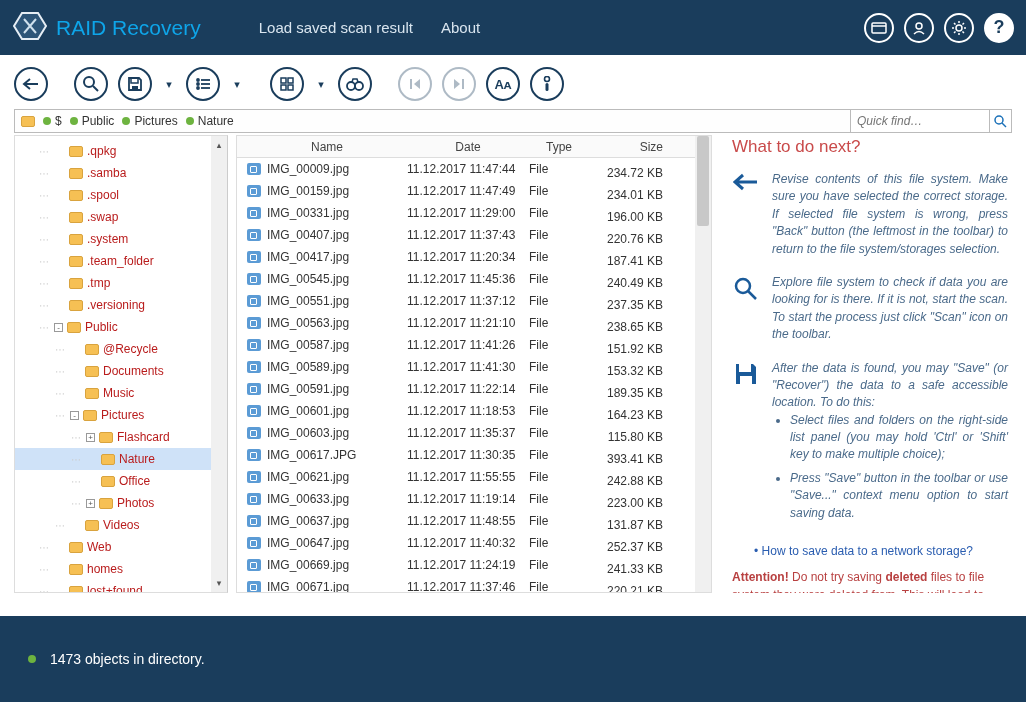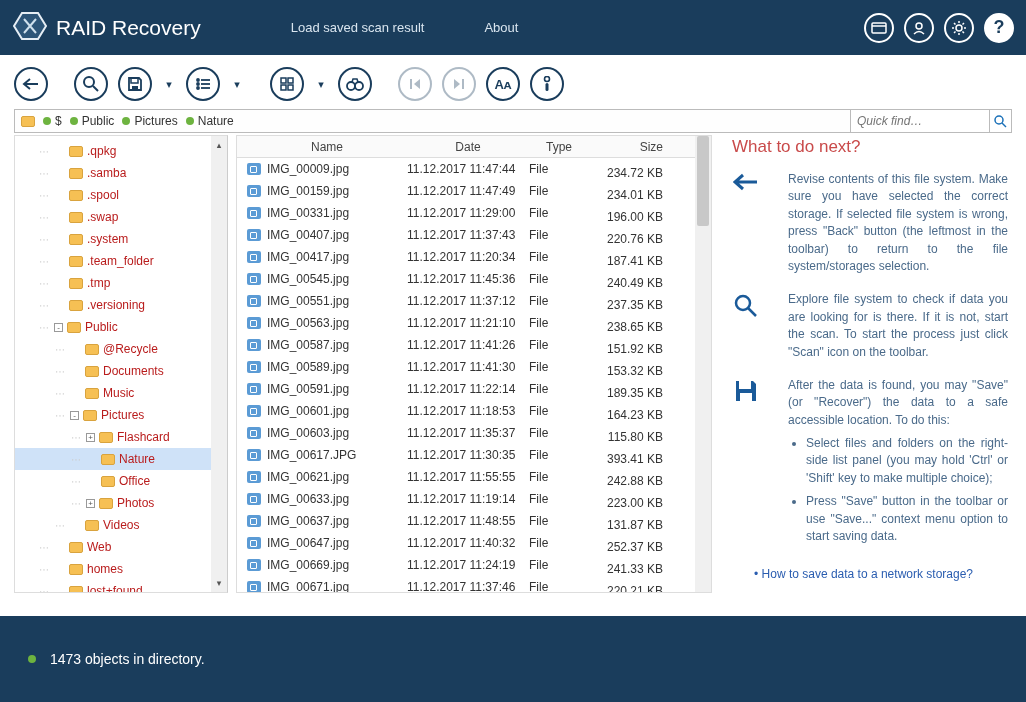--- a/index.html
+++ b/index.html
@@ -2,23 +2,23 @@
 <html><head>
 <meta charset="utf-8">
 <style>
 * { box-sizing: border-box; margin: 0; padding: 0; }
 body { font-family: Tahoma, Arial, sans-serif; font-size: 12px; color: #333; background: #fff; width: 1026px; height: 702px; overflow: hidden; position: relative; }
 
 
 .titlebar { background: #1a3d5c; height: 55px; display: flex; align-items: center; padding: 0 12px; color: #fff; }
 .logo-group { display: flex; align-items: center; gap: 8px; }
 .logo-icon { width: 36px; height: 30px; }
-.app-title { font-size: 21px; color: #ffffff; }
+.app-title { font-size: 21px; color: #0ea5e9; }
 .top-menu { display: flex; gap: 28px; margin-left: 58px; }
-.top-menu span { font-size: 13px; color: #d9e5ef; cursor: pointer; margin-left: 32px; }
+.top-menu span { font-size: 15px; color: #d9e5ef; cursor: pointer; }
 .title-right { margin-left: auto; display: flex; gap: 10px; }
 .circ-btn { width: 30px; height: 30px; border: 2px solid #fff; border-radius: 50%; display: flex; align-items: center; justify-content: center; cursor: pointer; background: transparent; color: #fff; }
 .circ-btn.solid { background: #fff; color: #1a3d5c; border-color: #fff; font-weight: bold; font-size: 18px; }
 
 
 .toolbar-wrap { padding: 12px 14px 8px; background: #fff; }
 .toolbar { display: flex; gap: 10px; align-items: center; }
 .tbtn { width: 34px; height: 34px; border: 2px solid #1a3d5c; border-radius: 50%; background: #fff; display: flex; align-items: center; justify-content: center; cursor: pointer; color: #1a3d5c; font-size: 15px; }
 .tbtn.muted { opacity: 0.35; }
 .tbtn-drop { width: 14px; color: #1a3d5c; font-size: 11px; cursor: pointer; display:flex; align-items:center; justify-content:center; }
@@ -59,24 +59,24 @@
 .file-icon::after{content:'';position:absolute;left:3px;top:3px;width:5px;height:5px;border:1px solid #fff;border-radius:1px;}
 .file-name { width: 140px; font-size: 12px; }
 .file-date { width: 122px; font-size: 12px; }
 .file-type { width: 60px; font-size: 12px; }
 .file-size { width: 80px; text-align: right; font-size: 12px; padding-right: 6px; margin-top: 7px; }
 .center-scroll { width: 16px; background: #f0f0f0; position:absolute; right:0; top:0; bottom:0; }
 .center-scroll::before{content:'';position:absolute;top:0;left:2px;right:2px;height:90px;background:#c8c8c8;border-radius:2px;}
 
 .right-pane { width: 292px; padding: 2px 4px 0 12px; overflow: hidden; font-size:12px;}
 .rp-title { font-size: 17px; color: #c94a4a; margin-bottom: 14px; font-weight:normal; }
-.step { display: flex; gap: 28px; margin-bottom: 16px; }
+.step { display: flex; gap: 12px; margin-bottom: 16px; font-style: italic; }
 .step-icon { width: 28px; flex-shrink: 0; display:flex; justify-content:center; padding-top:2px; color:#1a5a99; }
 .step-text { color: #4a6a8a; font-size: 12px; line-height: 1.45; text-align: justify; }
-.step-ul { padding-left: 18px; margin-top: 6px; }
+.step-ul { padding-left: 18px; }
 .step-ul li { color: #4a6a8a; font-size: 12px; line-height: 1.45; margin-bottom: 6px; list-style: disc; }
 .link-row { color: #2a5db0; font-size: 12px; margin: 6px 0 0 12px; cursor:pointer; padding-left:10px;}
 .link-row::before{content:'• '; color:#2a5db0;}
 .warn { font-size: 12px; line-height: 1.5; margin-top: 10px; }
 .warn .att { color: #b84040; font-weight: bold; }
 .warn .del { color: #b84040; font-weight: bold; }
 .warn-body { color: #b84040; }
 
 
 .status { position: absolute; bottom: 0; left: 0; right: 0; height: 86px; background: #1a3d5c; color: #fff; display: flex; align-items: center; padding: 0 28px; font-size: 14px; }

